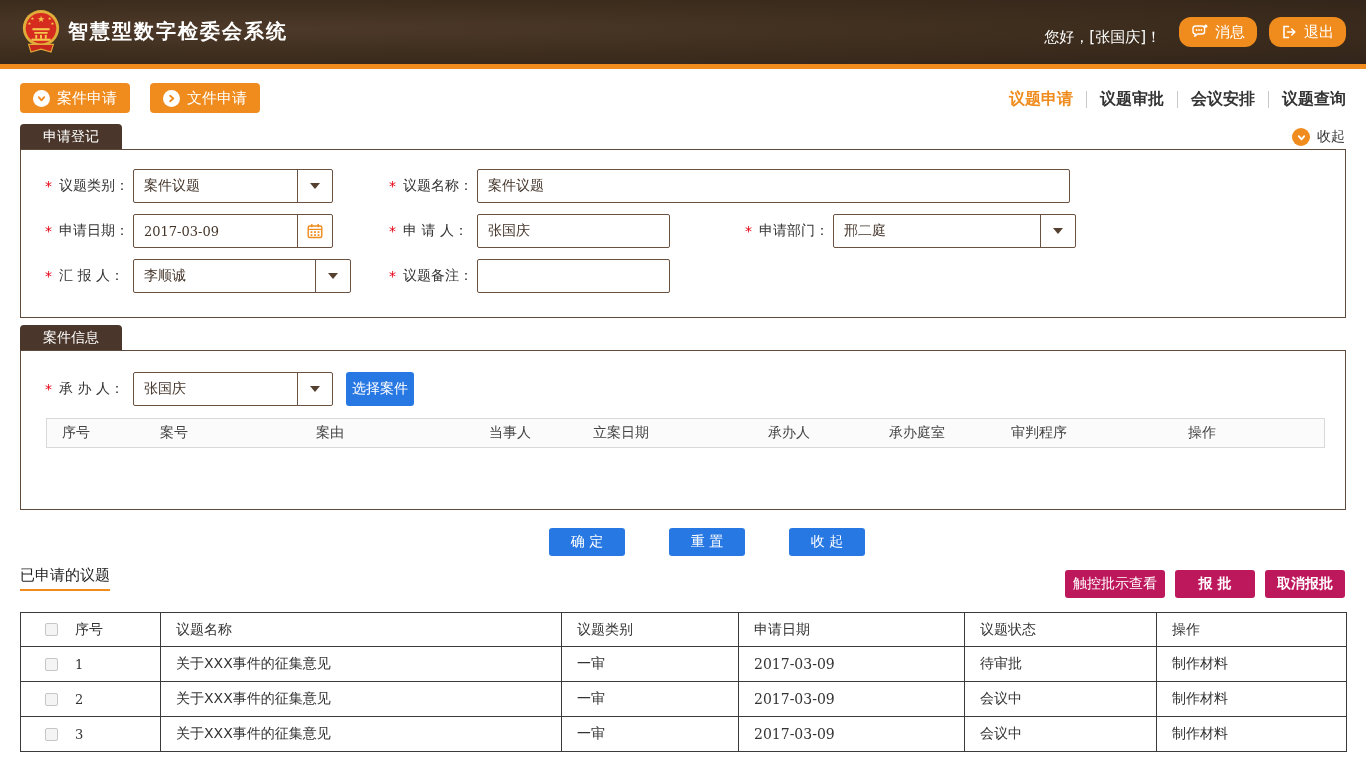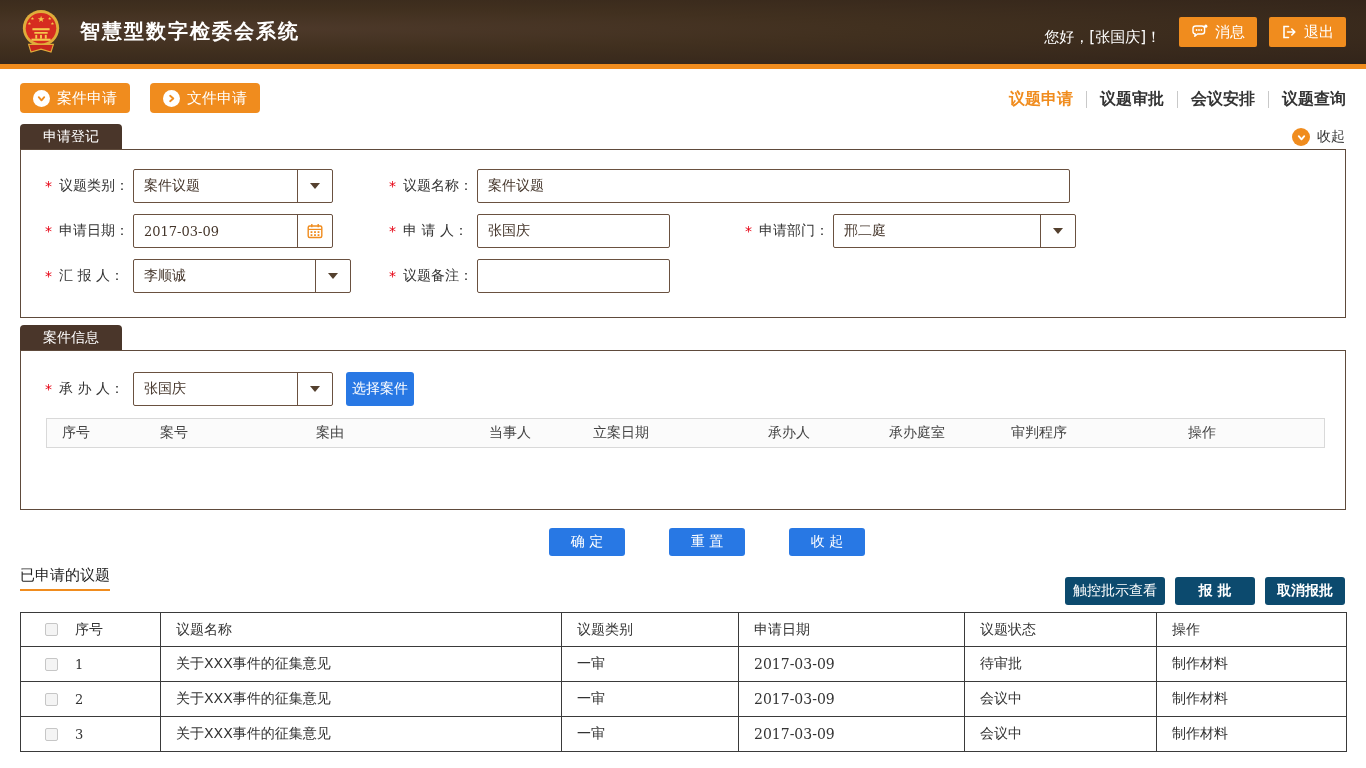--- a/index.html
+++ b/index.html
@@ -4,24 +4,24 @@
 <style>
   * { margin:0; padding:0; box-sizing:border-box; }
   html,body { width:1366px; height:768px; background:#fff; font-family:"DejaVu Sans","Liberation Sans",sans-serif; font-size:14px; color:#333; overflow:hidden; }
   .page { position:relative; width:1366px; height:768px; }
 
   
   .header { position:absolute; top:0; left:0; width:1366px; height:64px;
     background:radial-gradient(ellipse at 18% 45%, #4d392a 0%, #41301f 40%, #32241a 100%); }
   .header-accent { position:absolute; top:64px; left:0; width:1366px; height:5px; background:#F08C1E; }
   .logo { position:absolute; left:20px; top:8px; }
-  .app-title { position:absolute; left:80px; top:18px; color:#fff; font-size:20px; font-weight:bold; letter-spacing:2px; }
+  .app-title { position:absolute; left:68px; top:18px; color:#fff; font-size:20px; font-weight:bold; letter-spacing:2px; }
   .hdr-right { position:absolute; right:20px; top:17px; height:30px; display:flex; align-items:flex-end; gap:12px; }
   .greeting { color:#fff; font-size:15px; margin-right:6px; }
-  .hdr-btn { height:30px; padding:0 12px; background:#F08C1E; border-radius:2px; color:#fff; font-size:15px;
+  .hdr-btn { height:30px; padding:0 12px; background:#F08C1E; border-radius:12px; color:#fff; font-size:15px;
     display:inline-flex; align-items:center; gap:7px; cursor:pointer; }
 
   
   .nav-btns { position:absolute; left:20px; top:83px; display:flex; gap:20px; }
   .nav-btn { height:30px; padding:0 13px; background:#F08C1E; border-radius:4px; color:#fff; font-size:15px;
     display:inline-flex; align-items:center; gap:7px; cursor:pointer; }
   .wcircle { width:17px; height:17px; border-radius:50%; background:#fff; display:inline-flex; align-items:center; justify-content:center; }
   .right-tabs { position:absolute; right:20px; top:89px; display:flex; align-items:center; font-size:16px; font-weight:bold; }
   .rtab { color:#333; cursor:pointer; }
   .rtab.active { color:#F08C1E; }
@@ -57,22 +57,22 @@
 
   
   .mid-actions { position:absolute; top:528px; left:0; width:1366px; display:flex; justify-content:center; gap:44px;padding-left:48px; }
   .btn-blue { width:76px; height:28px; background:#2878E4; border-radius:3px; color:#fff; font-size:14px;
     display:flex; align-items:center; justify-content:center; cursor:pointer; }
 
   
   .applied-title { position:absolute; left:20px; top:566px; font-size:15px; color:#222;
     border-bottom:2px solid #F08C1E; padding-bottom:4px; }
   .applied-btns { position:absolute; right:21px; top:570px; display:flex; gap:10px; }
-  .btn-orange { height:28px; background:#0c4a6e; border-radius:3px; color:#fff; font-size:14px;
-    display:flex; align-items:center; justify-content:center; cursor:pointer;margin-top:7px; }
+  .btn-orange { height:28px; background:#be185d; border-radius:3px; color:#fff; font-size:14px;
+    display:flex; align-items:center; justify-content:center; cursor:pointer; }
   .bo-w100 { width:100px; } .bo-w80 { width:80px;font-weight:bold; }
 
   .applied-table { position:absolute; left:20px; top:612px; border-collapse:collapse; table-layout:fixed; width:1326px; }
   .applied-table th, .applied-table td { border:1px solid #3a3a3a; text-align:left; font-weight:normal;
     font-size:14px; color:#333; padding-left:15px; }
   .applied-table th { height:34px; }
   .applied-table td { height:35px; }
   .cell-flex { display:flex; align-items:center; gap:17px; }
   .td-first { padding-left:24px !important; }
   .chk { width:13px; height:13px; border:1px solid #c6c6c6; border-radius:2px; background:#f4f4f4; display:inline-block; cursor:pointer; }

